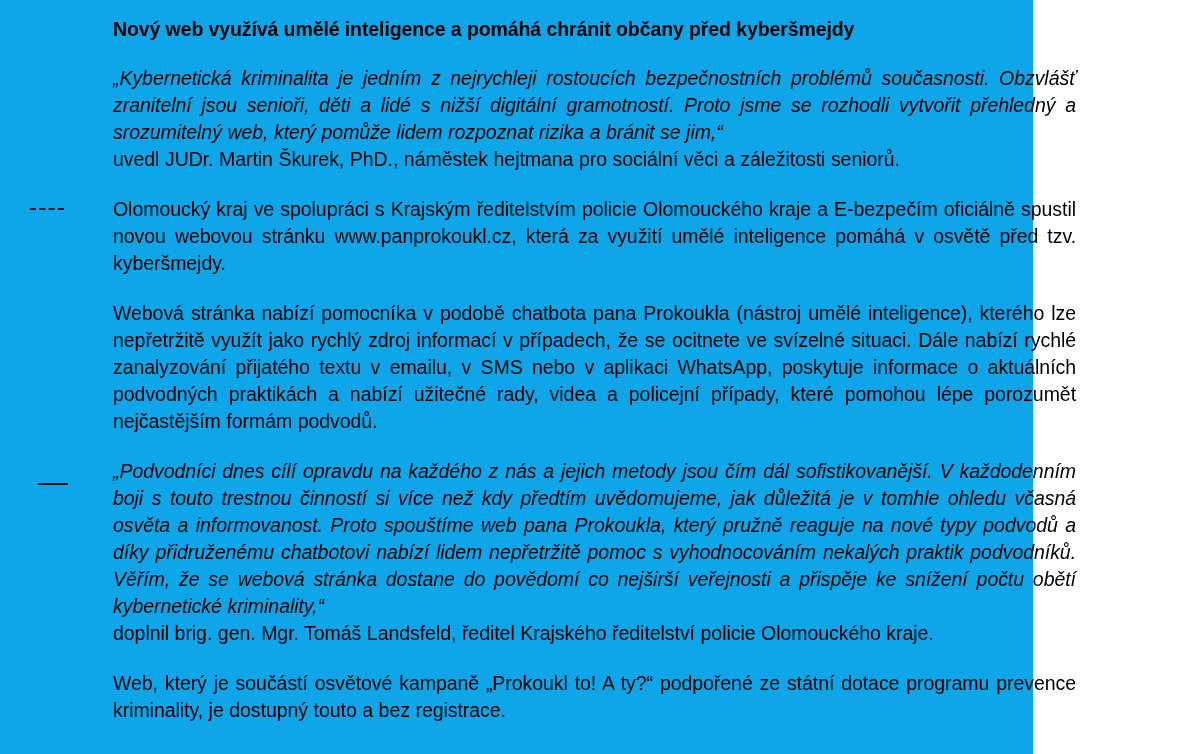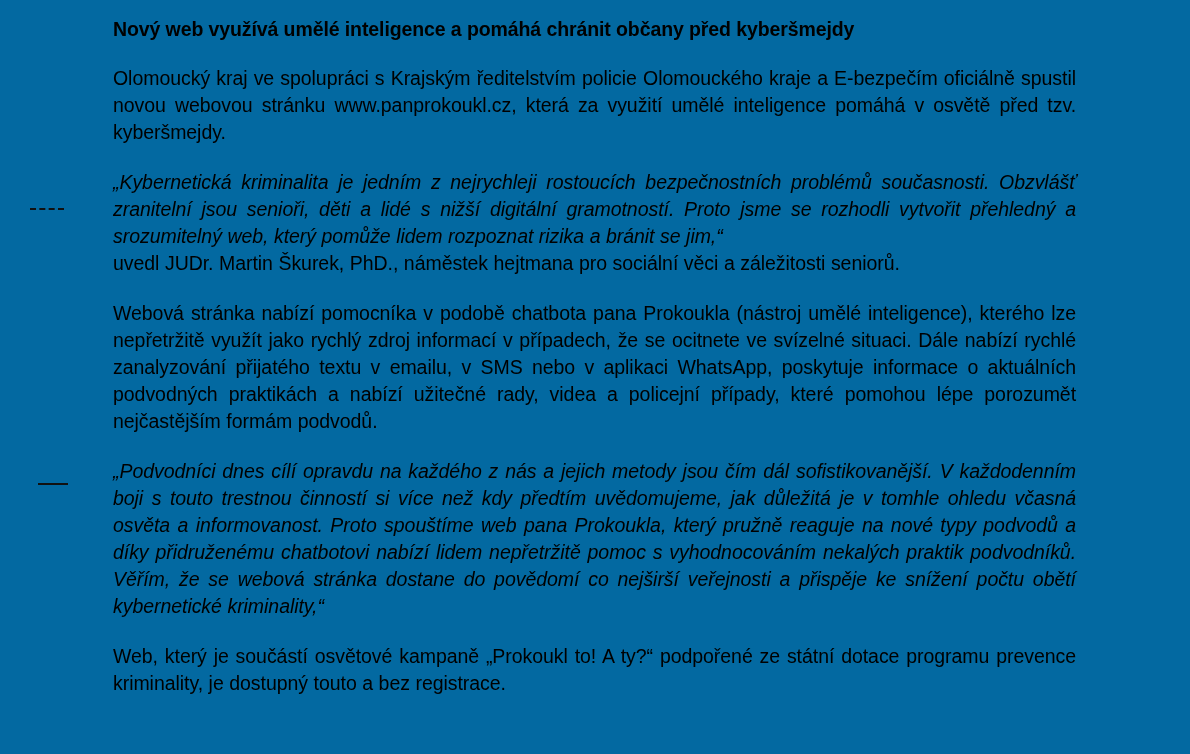--- a/index.html
+++ b/index.html
@@ -12,23 +12,23 @@
     width: 1190px;
     height: 754px;
     overflow: hidden;
     font-family: "Liberation Sans", sans-serif;
     color: #000000;
     -webkit-font-smoothing: antialiased;
   }
 
   #page {
     position: relative;
-    width: 1190px;
+    width: 1033px;
     height: 754px;
-    background: #0369a1;
+    background: #0ea5e9;
   }
 
   
   .column {
     position: absolute;
     left: 113px;
     top: 16px;
     width: 963px;          
   }
 
@@ -93,29 +93,30 @@
 
 <div id="page">
 
   <div class="margin-mark dashed" style="border-top-color: rgb(17, 17, 17);"></div>
   <div class="margin-mark solid" style="border-top-color: rgb(17, 17, 17);"></div>
 
   <div class="column">
 
     <h1 class="doc-title">Nový web využívá umělé inteligence a pomáhá chránit občany před kyberšmejdy</h1>
 
-    <p class="para gap-lg">Olomoucký kraj ve spolupráci s Krajským ředitelstvím policie Olomouckého kraje a E-bezpečím oficiálně spustil novou webovou stránku www.panprokoukl.cz, která za využití umělé inteligence pomáhá v osvětě před tzv. kyberšmejdy.</p>
-
     <p class="para quote gap-lg">
       <span>„Kybernetická kriminalita je jedním z nejrychleji rostoucích bezpečnostních problémů současnosti. Obzvlášť zranitelní jsou senioři, děti a lidé s nižší digitální gramotností. Proto jsme se rozhodli vytvořit přehledný a srozumitelný web, který pomůže lidem rozpoznat rizika a bránit se jim,“</span>
       <span class="attrib">uvedl JUDr. Martin Škurek, PhD., náměstek hejtmana pro sociální věci a záležitosti seniorů.</span>
     </p>
 
+    <p class="para gap-lg">Olomoucký kraj ve spolupráci s Krajským ředitelstvím policie Olomouckého kraje a E-bezpečím oficiálně spustil novou webovou stránku www.panprokoukl.cz, která za využití umělé inteligence pomáhá v osvětě před tzv. kyberšmejdy.</p>
+
     <p class="para gap-lg">Webová stránka nabízí pomocníka v podobě chatbota pana Prokoukla (nástroj umělé inteligence), kterého lze nepřetržitě využít jako rychlý zdroj informací v případech, že se ocitnete ve svízelné situaci. Dále nabízí rychlé zanalyzování přijatého textu v emailu, v SMS nebo v aplikaci WhatsApp, poskytuje informace o aktuálních podvodných praktikách a nabízí užitečné rady, videa a policejní případy, které pomohou lépe porozumět nejčastějším formám podvodů.</p>
 
     <p class="para quote gap-lg">
       <span>„Podvodníci dnes cílí opravdu na každého z nás a jejich metody jsou čím dál sofistikovanější. V každodenním boji s touto trestnou činností si více než kdy předtím uvědomujeme, jak důležitá je v tomhle ohledu včasná osvěta a informovanost. Proto spouštíme web pana Prokoukla, který pružně reaguje na nové typy podvodů a díky přidruženému chatbotovi nabízí lidem nepřetržitě pomoc s vyhodnocováním nekalých praktik podvodníků. Věřím, že se webová stránka dostane do povědomí co nejširší veřejnosti a přispěje ke snížení počtu obětí kybernetické kriminality,“</span>
+      <span class="attrib">doplnil brig. gen. Mgr. Tomáš Landsfeld, ředitel Krajského ředitelství policie Olomouckého kraje.</span>
     </p>
 
     <p class="para">Web, který je součástí osvětové kampaně „Prokoukl to! A ty?“ podpořené ze státní dotace programu prevence kriminality, je dostupný touto a bez registrace.</p>
 
   </div>
 </div>
 
 </body></html>

